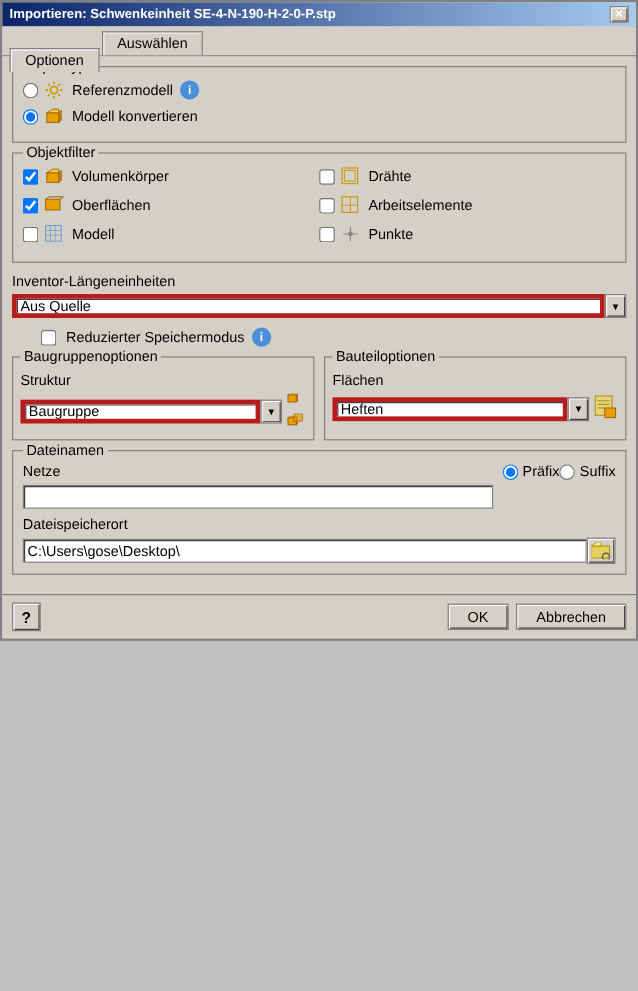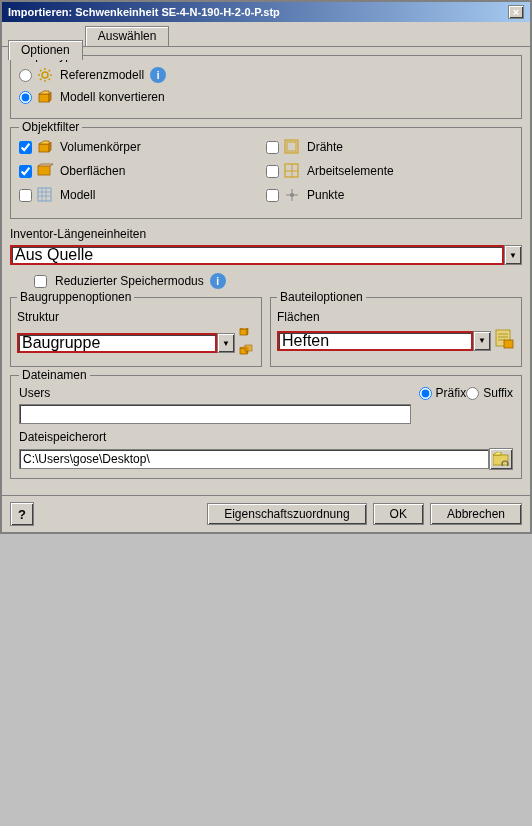--- a/index.html
+++ b/index.html
@@ -140,25 +140,25 @@
       cursor: pointer;
       font-size: 8px;
     }
     .full-combo {
       display: flex;
       width: 100%;
     }
     .full-combo input[type="text"], .full-combo-input {
       flex: 1;
       height: 20px;
-      border: 2px solid #b91c1c;
+      border: 4px solid #b91c1c;
       box-shadow: inset 1px 1px #404040;
       background: white;
       padding: 1px 3px;
-      font-size: 16px;
+      font-size: 12px;
     }
     .section-label {
       font-size: 12px;
       margin-bottom: 4px;
     }
     .two-groups {
       display: flex;
       gap: 8px;
       margin-bottom: 8px;
       justify-content: flex-end;
@@ -433,21 +433,21 @@
           </div>
         </div>
       </div>
     </div>
 
     <div class="group-box">
       <span class="group-title">Dateinamen</span>
       <div class="group-content">
         <div class="name-row">
           <div class="name-input-area">
-            <div class="section-label">Users</div>
+            <div class="section-label">Netze</div>
             <input type="text" class="text-input" style="width: 100%;">
           </div>
           <div class="suffix-prefix-area">
             <div class="radio-row">
               <input type="radio" name="affixtype" checked="" style="">
               <label class="label">Präfix</label>
             </div>
             <div class="radio-row">
               <input type="radio" name="affixtype" style="">
               <label class="label">Suffix</label>
@@ -469,18 +469,17 @@
           </div>
         </div>
       </div>
     </div>
 
   </div>
 
   <div class="bottom-bar">
     <div class="help-btn">?</div>
     <div class="spacer"></div>
-    <button class="win-button">Eigenschaftszuordnung</button>
     <button class="win-button">OK</button>
     <button class="win-button">Abbrechen</button>
   </div>
 
 </div>
 
 </body></html>

